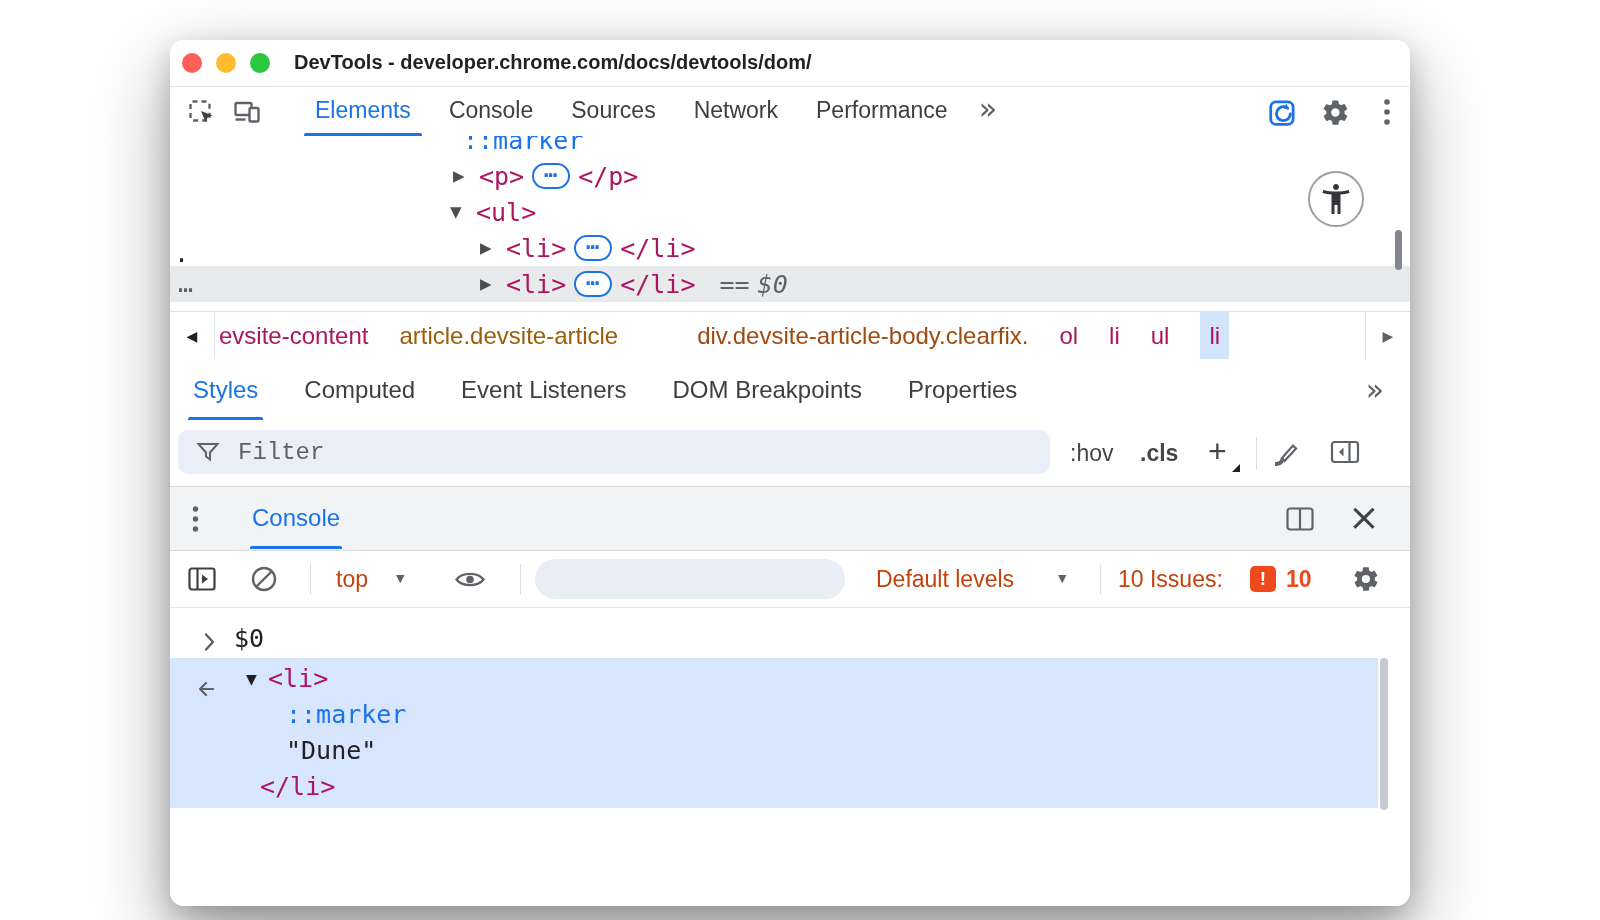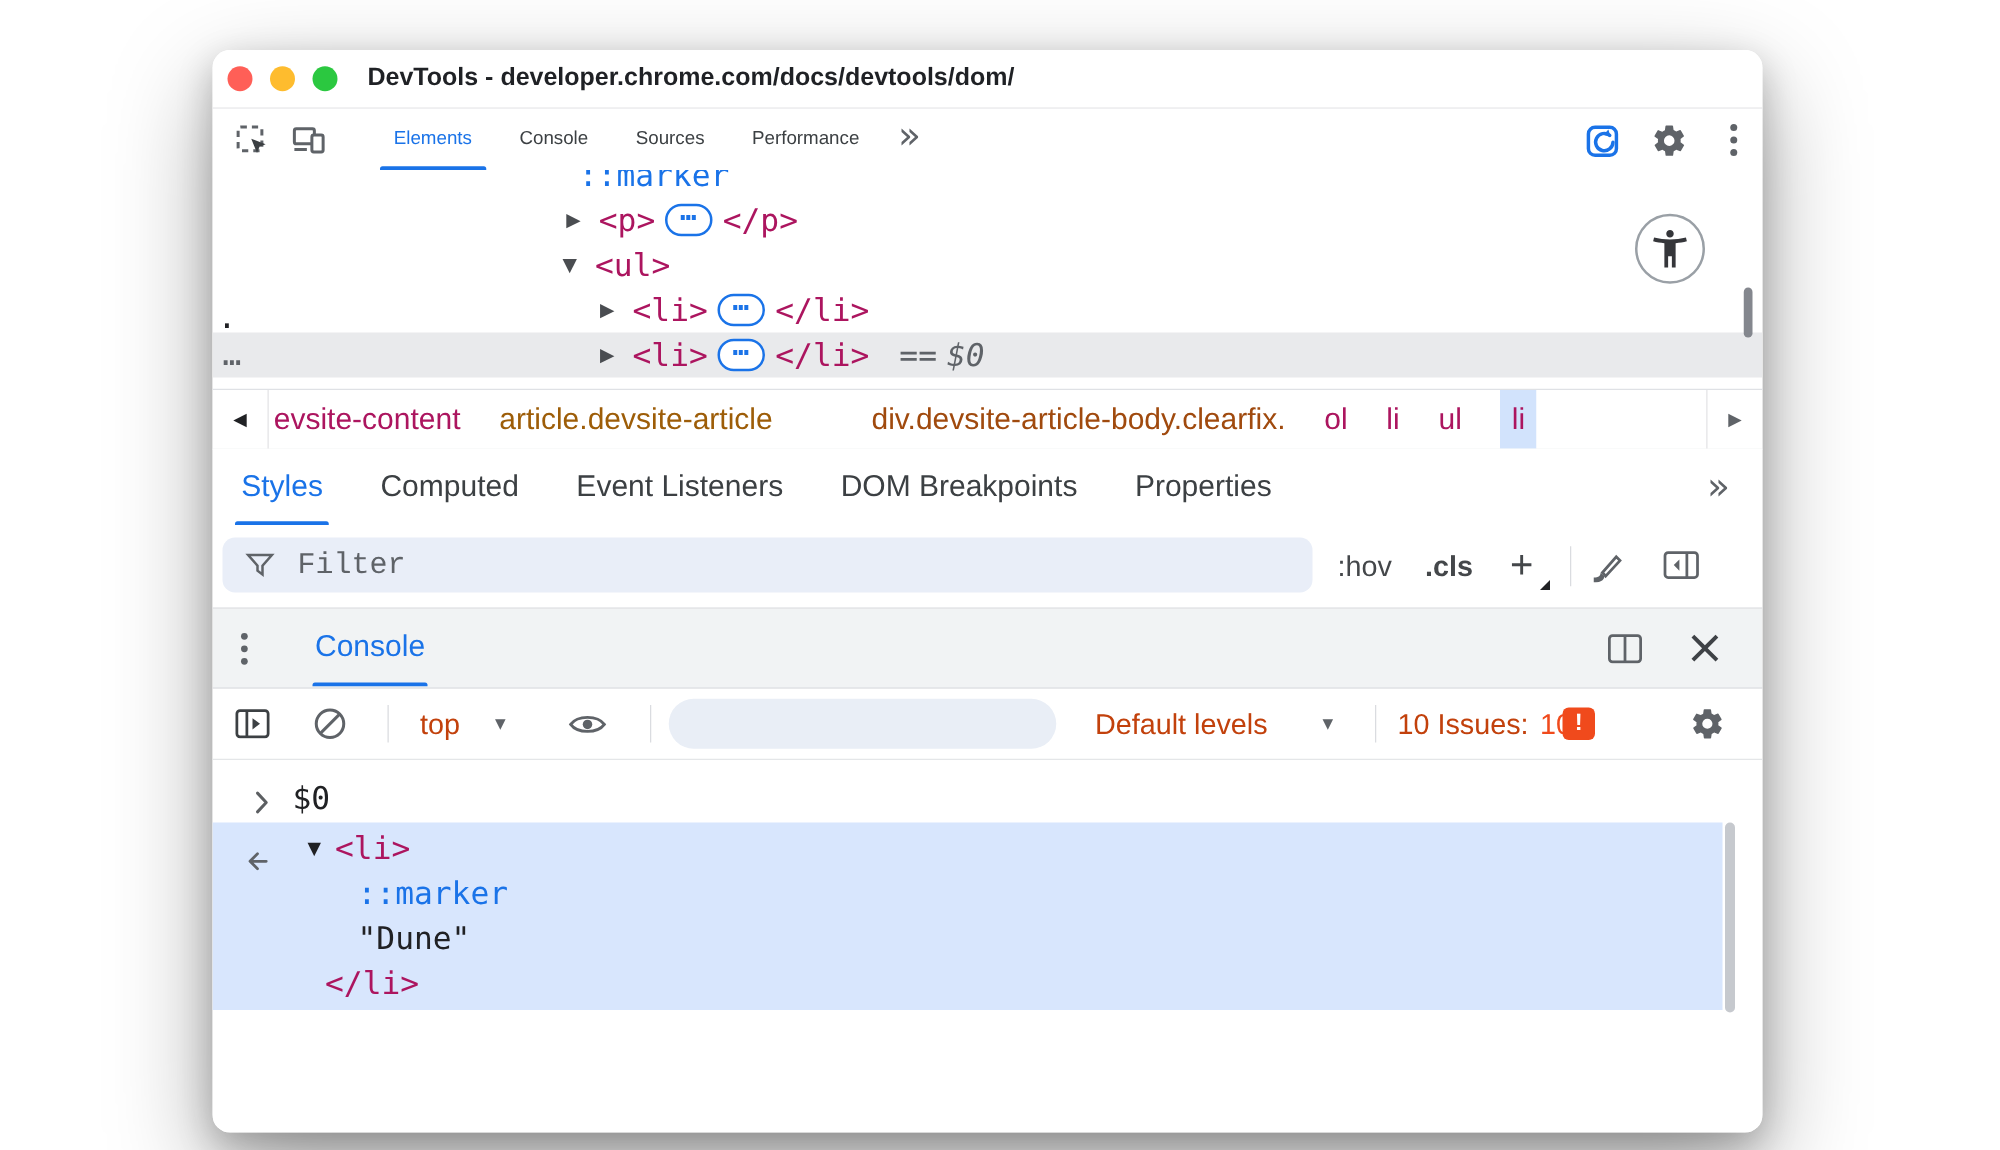--- a/index.html
+++ b/index.html
@@ -13,21 +13,21 @@
   .light{position:absolute;top:13px;width:20px;height:20px;border-radius:50%;cursor:pointer;}
   .light.red{left:12px;background:#ff5f57;}
   .light.yellow{left:46px;background:#febc2e;}
   .light.green{left:80px;background:#2bc840;}
   .win-title{position:absolute;left:124px;top:0;line-height:45px;font-size:20px;font-weight:700;color:#1f2125;white-space:nowrap;}
 
   
   .toolbar{position:absolute;top:47px;left:0;right:0;height:49px;background:#fff;}
   .tb-icon{position:absolute;top:8px;width:34px;height:34px;display:flex;align-items:center;justify-content:center;cursor:pointer;}
   .panel-tabs{position:absolute;left:126px;top:0;height:49px;display:flex;align-items:stretch;}
-  .ptab{padding:0 19px;line-height:47px;font-size:15px;color:#3c4043;position:relative;cursor:pointer;white-space:nowrap;}
+  .ptab{padding:0 19px;line-height:47px;font-size:23px;color:#3c4043;position:relative;cursor:pointer;white-space:nowrap;}
   .ptab.active{color:#1a73e8;}
   .ptab.active::after{content:"";position:absolute;left:8px;right:8px;bottom:0;height:3px;background:#1a73e8;border-radius:2px 2px 0 0;}
   .more-btn{line-height:44px;font-size:30px;color:#5f6368;padding:0 12px;cursor:pointer;font-family:"DejaVu Sans",sans-serif;}
 
   
   .dom-tree{position:absolute;top:96px;left:0;right:0;height:175px;overflow:hidden;background:#fff;
             font-family:"DejaVu Sans Mono",monospace;font-size:25px;color:#202124;}
   .trow{position:absolute;left:0;right:0;height:36px;display:flex;align-items:center;gap:8px;}
   .trow.sel{background:#e9eaec;}
   .twisty{font-family:"DejaVu Sans",sans-serif;font-size:15px;color:#4a4d51;width:18px;flex:none;cursor:pointer;}
@@ -88,21 +88,21 @@
 
   
   .console-toolbar{position:absolute;top:511px;left:0;right:0;height:56px;background:#fff;border-bottom:1px solid #e4e6e8;}
   .ct-text{position:absolute;top:0;line-height:56px;font-size:23px;color:#c2410c;cursor:pointer;white-space:nowrap;}
   .caret{position:absolute;top:0;line-height:56px;font-size:11px;color:#5f6368;font-family:"DejaVu Sans",sans-serif;cursor:pointer;}
   .search-pill{position:absolute;left:365px;top:8px;width:310px;height:40px;background:#e9eef6;border-radius:20px;
                display:flex;align-items:center;gap:12px;padding:0 18px;box-sizing:border-box;}
   .search-pill input{flex:1;border:none;background:transparent;outline:none;font-size:22px;color:#202124;font-family:"Liberation Sans",sans-serif;}
   .issues-badge{position:absolute;left:1080px;top:15px;width:26px;height:26px;border-radius:5px;background:#f04a1c;
                 color:#fff;font-weight:bold;font-size:19px;display:flex;align-items:center;justify-content:center;cursor:pointer;}
-  .issues-count{position:absolute;left:1062px;top:0;line-height:56px;font-size:23px;color:#f04a1c;font-weight:normal;cursor:pointer;}
+  .issues-count{position:absolute;left:1116px;top:0;line-height:56px;font-size:23px;color:#f04a1c;font-weight:bold;cursor:pointer;}
 
   
   .console-body{position:absolute;top:568px;left:0;right:0;bottom:0;background:#fff;
                 font-family:"DejaVu Sans Mono",monospace;font-size:25px;color:#202124;}
   .eval-row{position:absolute;top:12px;left:0;right:0;height:38px;}
   .eval-chevron{position:absolute;left:33px;top:9px;}
   .eval-val{position:absolute;left:64px;top:0;line-height:38px;}
   .entry{position:absolute;left:0;top:50px;width:1208px;height:150px;background:#d8e6fd;}
   .erow{position:absolute;left:0;right:0;height:36px;line-height:36px;}
   .e-arrow{position:absolute;left:26px;top:10px;}
@@ -133,20 +133,21 @@
         <rect x="4.5" y="7" width="16" height="12" rx="1.5"></rect>
         <path d="M4.5 23.5 h10"></path>
         <rect x="18.5" y="12" width="9" height="13.5" rx="1.5" fill="#ffffff"></rect>
       </svg>
     </span>
 
     <div class="panel-tabs">
       <div class="ptab active"><span>Elements</span></div>
       <div class="ptab"><span>Console</span></div>
       <div class="ptab"><span>Sources</span></div>
+      <div class="ptab"><span>Network</span></div>
       <div class="ptab"><span>Performance</span></div>
       <div class="more-btn">»</div>
     </div>
 
     <span class="tb-icon" style="left:1096px;">
       <svg width="32" height="32" viewBox="0 0 30 30" fill="none">
         <rect x="3.5" y="5.5" width="21" height="21" rx="5" stroke="#1a73e8" stroke-width="2.6"></rect>
         <path d="M19.5 11.5 a6.5 6.5 0 1 0 2.4 5.2" stroke="#1a73e8" stroke-width="2.6" stroke-linecap="round"></path>
         <path d="M18.5 7.2 l1.6 5.4 -5.4 -1.4 z" fill="#1a73e8"></path>
       </svg>

